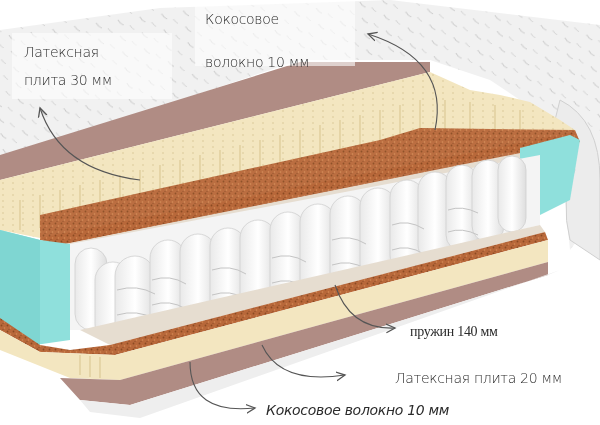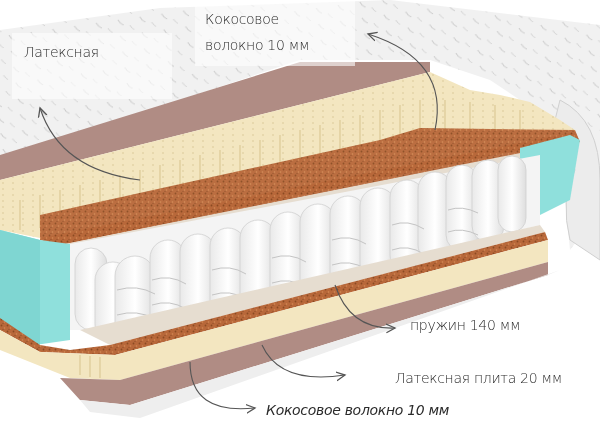--- a/index.html
+++ b/index.html
@@ -144,29 +144,30 @@
     <path d="M140 180 Q60 170 40 108" marker-end="url(#arrowHead)"></path>
     <path d="M435 130 Q450 60 368 34" marker-end="url(#arrowHead)"></path>
     <path d="M335 285 Q350 330 395 328" marker-end="url(#arrowHead)"></path>
     <path d="M262 345 Q280 385 345 375" marker-end="url(#arrowHead)"></path>
     <path d="M190 362 Q190 415 255 408" marker-end="url(#arrowHead)"></path>
   </g>
 </svg>
 
 <div class="label" style="left:24px; top:40px;">
   <div>Латексная</div>
+  <div style="margin-top:4px;">плита 30 мм</div>
 </div>
 
 <div class="label" style="left:205px; top:7px;">
   <div>Кокосовое</div>
-  <div style="margin-top:2px;">волокно 10 мм</div>
+  <div style="margin-top:19px;">волокно 10 мм</div>
 </div>
 
 <div class="label" style="left:410px; top:302px;">
-  <div style="margin-top:11px;">пружин 140 мм</div>
+  <div style="margin-top:18px;font-family:Liberation Serif, serif;">пружин 140 мм</div>
 </div>
 
 <div class="label" style="left:356px; top:366px;margin-left:39px;">
   <div>Латексная плита 20 мм</div>
 </div>
 
 <div class="label" style="left:266px; top:398px;font-style:italic;">
   <div>Кокосовое волокно 10 мм</div>
 </div>
 

